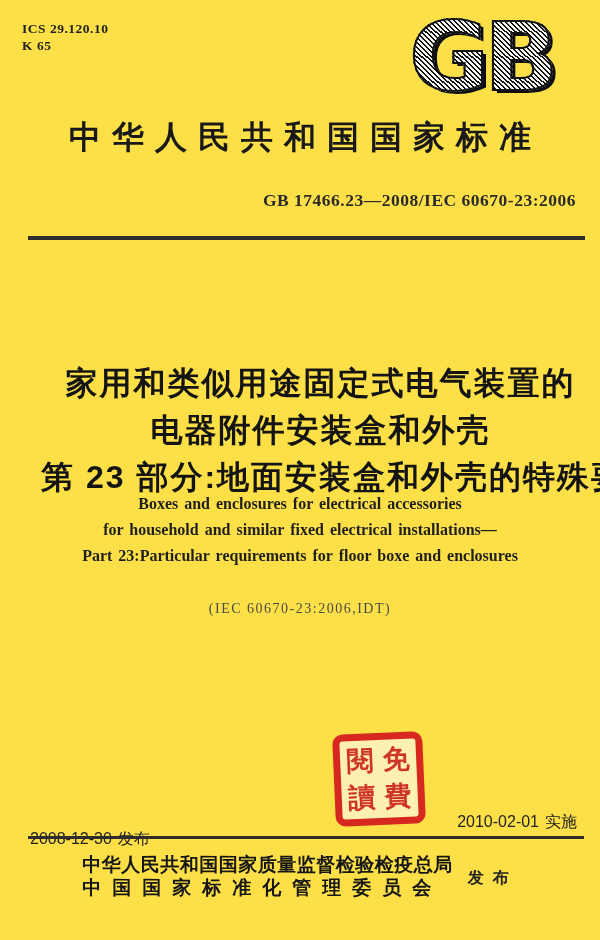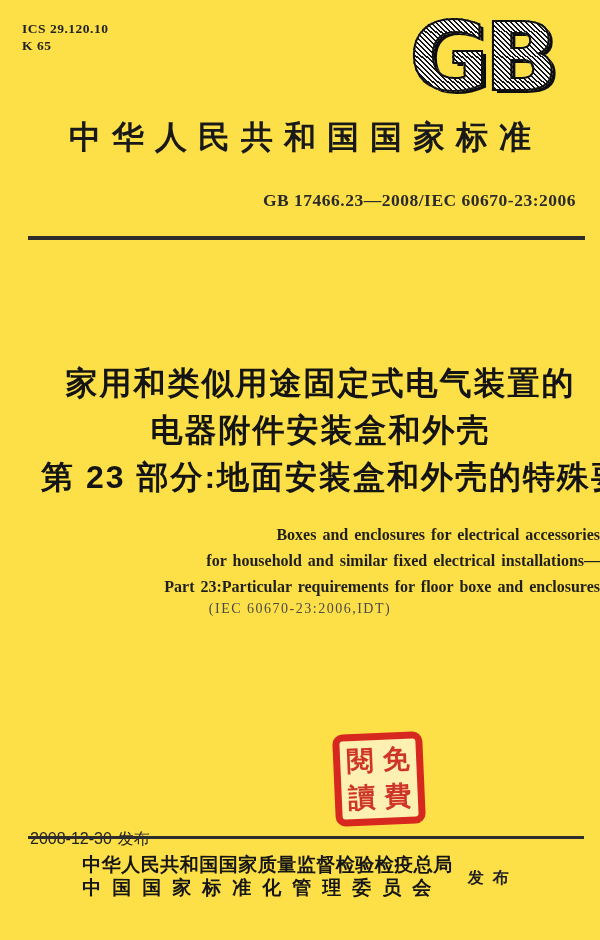--- a/index.html
+++ b/index.html
@@ -54,21 +54,21 @@
 
   
   .title-zh {
     position:absolute; left:0; right:0; top:360px; text-align:center;
     font-weight:700; font-size:32px; line-height:47px; color:#141414;
     letter-spacing:2px; white-space:nowrap;padding-left:41px;
   }
 
   
   .title-en {
-    position:absolute; left:0; right:0; top:522px; text-align:right;
+    position:absolute; left:0; right:0; top:491px; text-align:center;
     font-family:"Liberation Serif","DejaVu Serif",serif;
     font-weight:700; font-size:16px; line-height:26px; color:#1f1f1f;
     word-spacing:2px;
   }
 
   .iec-ref {
     position:absolute; left:0; right:0; top:601px; text-align:center;
     font-family:"Liberation Serif","DejaVu Serif",serif;
     font-size:14px; color:#4a4a4a; letter-spacing:1.5px;
   }
@@ -143,20 +143,23 @@
   <div class="seal">
     <span>閱</span>
     <span>免</span>
     <span>讀</span>
     <span>費</span>
   </div>
 
   <div class="date-left">
     <span>2008-12-30</span><span class="date-label">发布</span>
   </div>
+  <div class="date-right">
+    <span>2010-02-01</span><span class="date-label">实施</span>
+  </div>
 
   <div class="rule rule-bottom"></div>
 
   <div class="issuer-wrap">
     <div class="issuer-lines">
       <div class="issuer-l1">中华人民共和国国家质量监督检验检疫总局</div>
       <div class="issuer-l2">中国国家标准化管理委员会</div>
     </div>
     <div class="publish">发布</div>
   </div>

